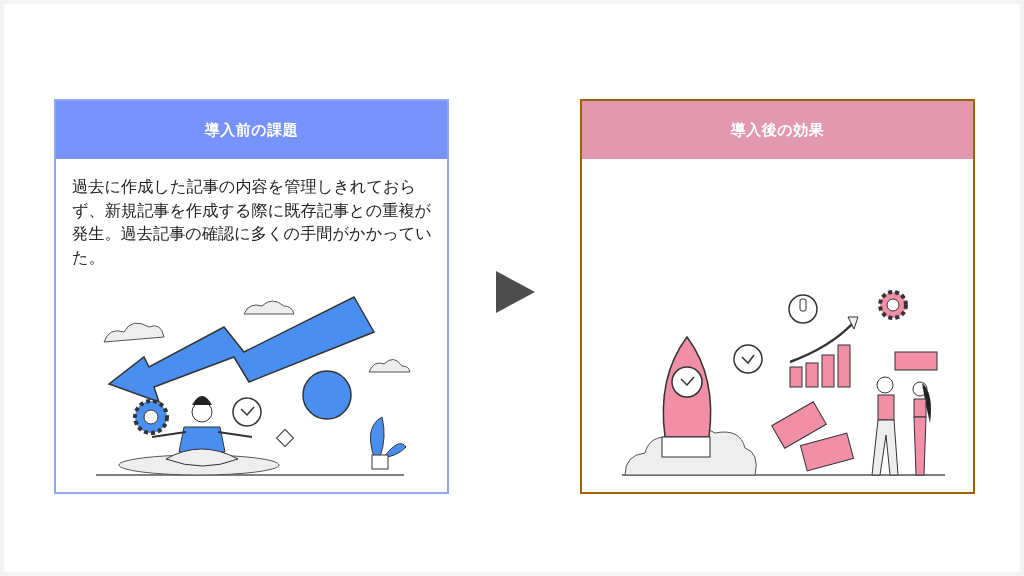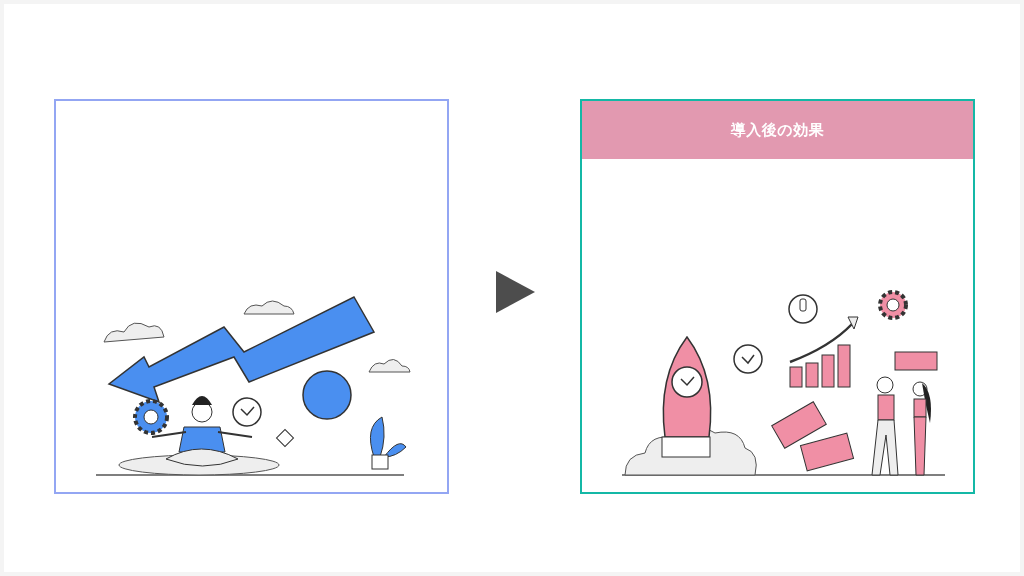--- a/index.html
+++ b/index.html
@@ -10,21 +10,21 @@
   }
   .page {
     position: absolute; left: 4px; top: 4px; width: 1016px; height: 568px;
     background: #ffffff;
   }
   .card {
     position: absolute; top: 95px; width: 395px; height: 395px;
     background: #fff; box-sizing: border-box;
   }
   .card.before { left: 50px; border: 2px solid #93a6f3; }
-  .card.after { left: 576px; border: 2px solid #14b8a6; }
+  .card.after { left: 576px; border: 2px solid #a16207; }
   .card-header {
     height: 58px; display: flex; align-items: center; justify-content: center;
     color: #fff; font-weight: bold; font-size: 15px; letter-spacing: 0.5px;
   }
   .before .card-header { background: #7793fb; }
   .after .card-header { background: #e299b0; }
   .card-body {
     padding: 16px 14px 0 16px; font-size: 16.2px; line-height: 23.5px; color: #222;
   }
   .card-body b { font-weight: bold; }
@@ -34,20 +34,24 @@
     border-top: 21px solid transparent; border-bottom: 21px solid transparent;
     border-left: 39px solid #4d4d4d;
   }
 </style>
 </head>
 <body>
 
 <div class="page">
 
   <div class="card before">
+    <div class="card-header">
+      <span>導入前の課題</span>
+    </div>
+    <div class="card-body">過去に作成した記事の内容を管理しきれておらず、新規記事を作成する際に既存記事との重複が発生。過去記事の確認に多くの手間がかかっていた。</div>
     <svg class="illus" viewBox="0 0 340 195">
       <line x1="12" y1="188" x2="320" y2="188" stroke="#555" stroke-width="1.5"></line>
 
       <polygon points="270,10 290,45 165,95 150,70 70,100 75,115 25,97 60,70 65,80 140,40 160,65" fill="#4a8ff0" stroke="#333" stroke-width="1.5"></polygon>
 
       <path d="M20,55 q5,-15 20,-10 q8,-15 25,-5 q12,-5 15,10 z" fill="#eee" stroke="#555"></path>
       <path d="M160,27 q5,-12 18,-8 q10,-10 22,0 q8,0 10,8 z" fill="#eee" stroke="#555"></path>
       <path d="M285,85 q5,-12 15,-8 q10,-10 18,2 q7,0 8,6 z" fill="#eee" stroke="#555"></path>
 
       <circle cx="67" cy="130" r="16" fill="#4a8ff0" stroke="#333" stroke-width="4" stroke-dasharray="4 3"></circle>

